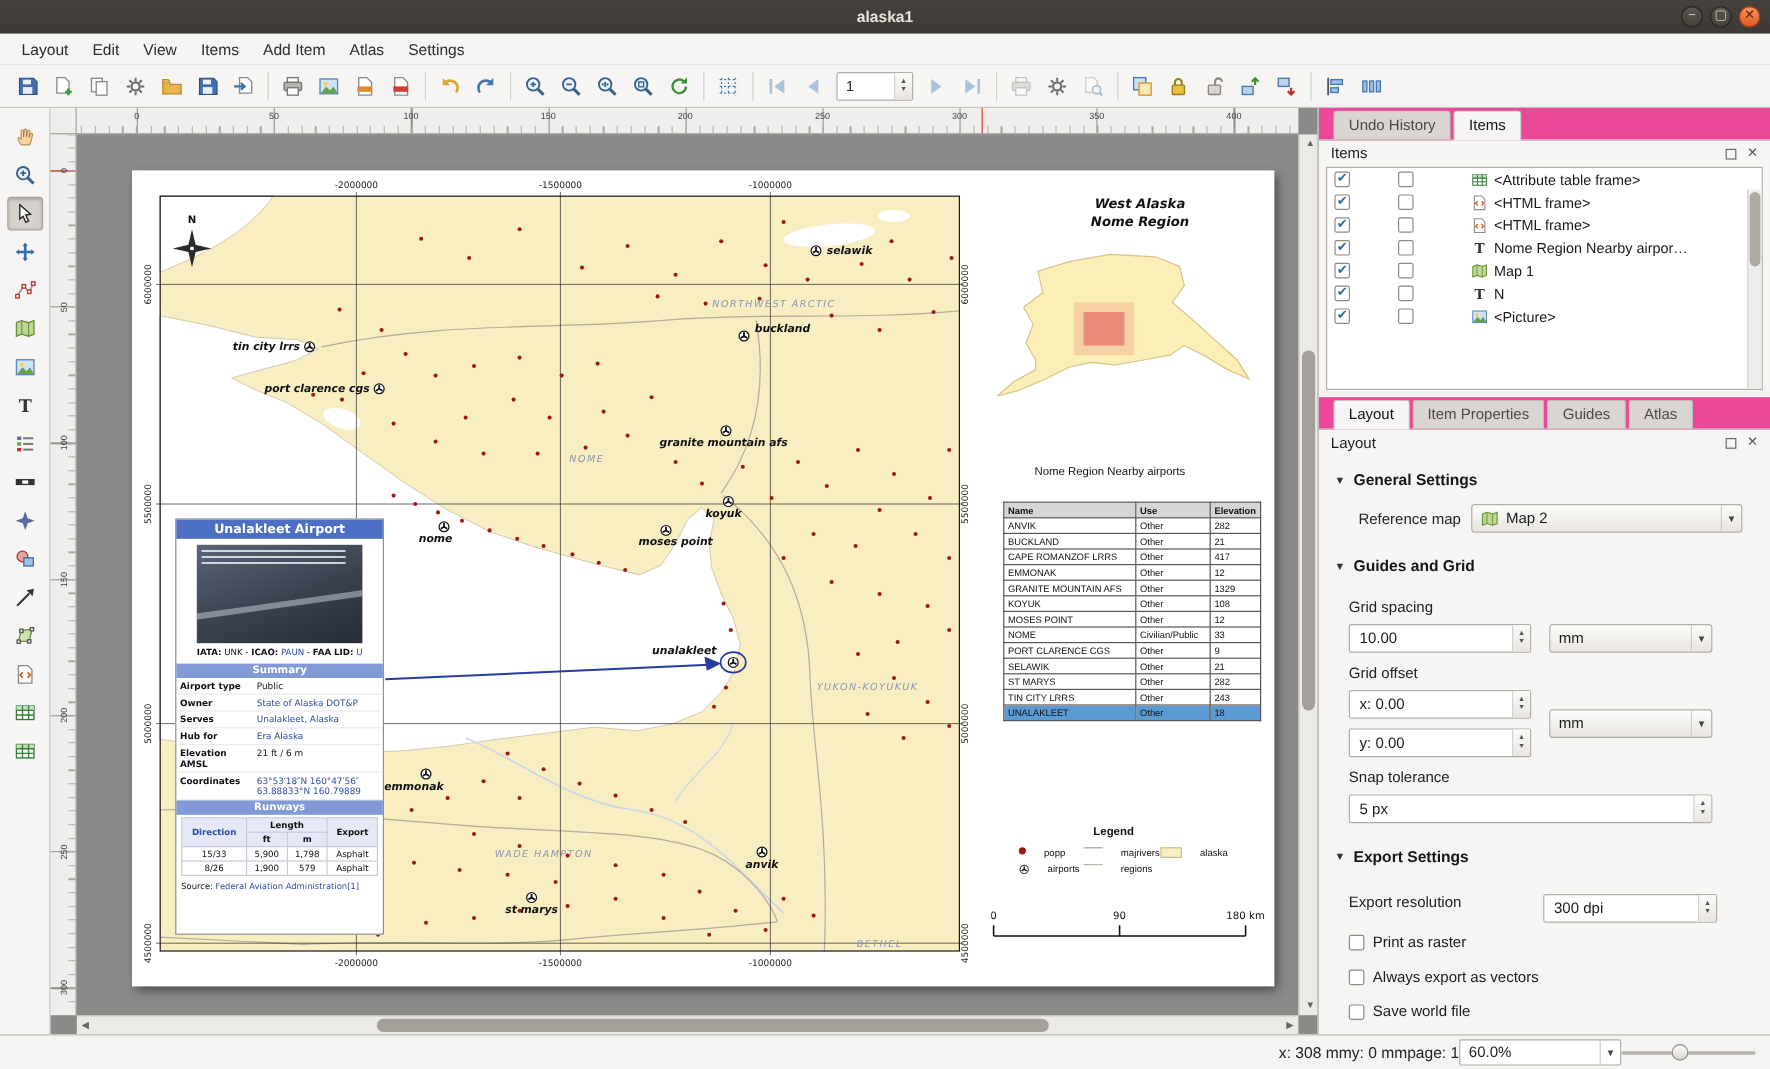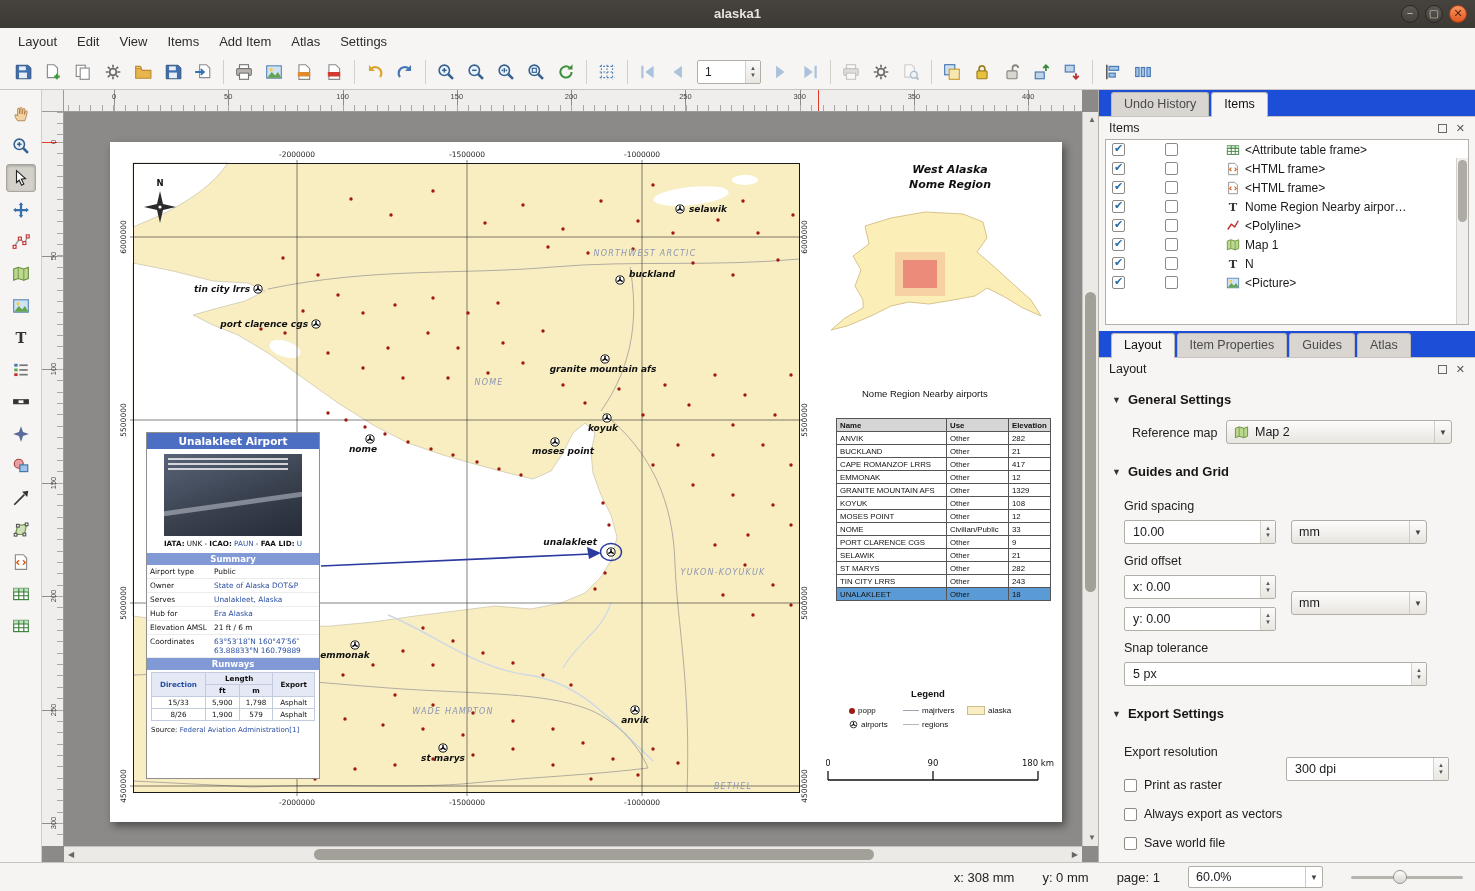--- a/index.html
+++ b/index.html
@@ -58,53 +58,53 @@
 .ptitle{position:absolute;left:760px;top:20px;width:160px;text-align:center;font:italic bold 11px "DejaVu Sans",sans-serif;color:#111;line-height:15px}
 
 .airtitle{position:absolute;left:752px;top:246px;font-size:9.5px;color:#111}
 .airtable{position:absolute;left:726px;top:276px;width:214px;border-collapse:collapse;font-size:7.8px;color:#111;table-layout:fixed}
 .airtable th,.airtable td{border:1px solid #555;padding:1px 3px;text-align:left;overflow:hidden;white-space:nowrap;height:13px}
 .airtable th{background:#d6d6d6;font-weight:bold}
 .airtable tr.hl td{background:#5b9bd5}
 
 .legend{position:absolute;left:733px;top:544px;width:190px;height:50px;font-size:8px;color:#111}
 .lg-title{position:absolute;left:0;width:170px;text-align:center;top:2px;font-weight:bold;font-size:9.5px}
-.lg-item{position:absolute;display:flex;align-items:center;gap:3px;white-space:nowrap}
+.lg-item{position:absolute;display:flex;align-items:flex-start;gap:15px;white-space:nowrap}
 .sw{display:inline-block}
 .sw-dot{width:6px;height:6px;border-radius:50%;background:#9e1a10}
 .sw-line{width:16px;height:1px;background:#9aa4b0}
 .sw-line2{width:16px;height:1px;background:#bcb6aa}
 .sw-fill{width:18px;height:9px;background:#f8eec2;border:1px solid #c9bd8e}
 
 .scalebar{position:absolute;left:716px;top:612px}
 .sb-lab{font-size:8.5px;fill:#111;font-family:"DejaVu Sans",sans-serif}
 
 .infobox{position:absolute;left:36px;top:290px;width:174px;height:347px;background:#fff;border:1px solid #8f8f8f;font-family:"DejaVu Sans",sans-serif;color:#111;display:flex;flex-direction:column}
 .ib-title{background:#4d6fc3;color:#fff;font-weight:bold;font-size:10.5px;text-align:center;padding:2px 0}
 .ib-photo{width:138px;height:82px;margin:5px auto 2px;background:linear-gradient(160deg,#5a6478 0%,#39414f 55%,#262c38 100%);position:relative;overflow:hidden}
 .ib-photo::before{content:'';position:absolute;left:-10px;top:46px;width:180px;height:5px;background:rgba(205,210,220,.5);transform:rotate(-8deg)}
 .ib-photo::after{content:'';position:absolute;left:4px;top:4px;width:120px;height:14px;background:repeating-linear-gradient(180deg,rgba(255,255,255,.75) 0 2px,transparent 2px 5px)}
 .ib-codes{font-size:7.2px;text-align:center;padding:1px 2px 5px;white-space:nowrap;overflow:hidden}
 .ib-codes .b{font-weight:bold}
 .lnk{color:#2a4fa2}
 .ib-band{background:#8199d4;color:#fff;font-weight:bold;font-size:8.5px;text-align:center;padding:1px 0}
 .srow{display:flex;border-bottom:1px solid #ececec;font-size:7.4px}
-.slab{width:64px;font-weight:normal;padding:2px 3px;flex:none}
+.slab{width:64px;font-weight:bold;padding:2px 3px;flex:none}
 .sval{padding:2px 3px;flex:1;overflow:hidden;white-space:nowrap}
 .rwtable{border-collapse:collapse;font-size:7.2px;margin:2px 4px;width:164px}
 .rwtable th,.rwtable td{border:1px solid #c3cbde;padding:1px 3px;text-align:center}
 .rwtable th{background:#e4e9f5}
 .ib-source{font-size:7px;padding:3px 4px}
 
 .overlay{position:absolute;left:0;top:0;pointer-events:none}
 
 .akpic{position:absolute;left:715px;top:62px}
 
 .rightpanel{position:absolute;left:1098px;top:90px;width:377px;bottom:29px;background:#f6f5f3;border-left:1px solid #b5b2ad;display:flex;flex-direction:column;overflow:hidden}
-.dock-tabs{height:27px;display:flex;align-items:flex-end;padding:0 0 0 12px;gap:2px;background:#1d4ed8;border-bottom:1px solid #c8c5c0;flex:none}
+.dock-tabs{height:27px;display:flex;align-items:flex-end;padding:0 0 0 12px;gap:2px;background:#ec4899;border-bottom:1px solid #c8c5c0;flex:none}
 .dtab{padding:4px 12px 5px;font-size:12.5px;color:#4a4a4a;background:#d9d6d1;border:1px solid #bcb9b4;border-bottom:none;border-radius:3px 3px 0 0}
 .dtab.active{background:#f6f5f3;color:#111;margin-bottom:-1px;padding-bottom:6px}
 .dock-title{height:22px;display:flex;align-items:center;padding:0 10px;font-size:12.5px;color:#1c1c1c;flex:none}
 .dt-btns{margin-left:auto;display:flex;gap:9px;align-items:center}
 .wbtn{width:9px;height:9px;border:1px solid #6a6a6a}
 .wclose{font-size:11px;color:#555;line-height:9px}
 .items-tree{height:186px;margin:0 6px;background:#fff;border:1px solid #b3b0ab;position:relative;overflow:hidden;flex:none}
 .tree-header{height:18px;background:linear-gradient(#fcfbf9,#e7e4df);border-bottom:1px solid #c8c5c0;display:flex;align-items:center;font-size:11.5px;color:#333}
 .th-c1{width:54px;display:flex;justify-content:center;border-right:1px solid #dddad5}
 .th-c2{width:52px;display:flex;justify-content:center;border-right:1px solid #dddad5}
@@ -120,21 +120,21 @@
 .tree-thumb{position:absolute;left:1px;top:2px;width:9px;height:62px;background:#aeaba5;border-radius:5px}
 .layoutarea{position:relative;flex:1;overflow:hidden}
 .group-h{position:absolute;left:13px;display:flex;align-items:center;gap:7px;font-weight:bold;font-size:13px;color:#161616}
 .tri{font-size:9px;color:#333}
 .flabel{position:absolute;font-size:12.5px;color:#222}
 .spin{position:absolute;height:24px;background:#fff;border:1px solid #b1aea8;border-radius:2px;font-size:12.5px;color:#1a1a1a;display:flex;align-items:center;padding-left:8px}
 .combo{position:absolute;height:24px;background:linear-gradient(#fdfcfb,#e8e5e0);border:1px solid #b1aea8;border-radius:3px;display:flex;align-items:center;padding:0 0 0 7px;font-size:12.5px;color:#1a1a1a}
 .carr{margin-left:auto;height:100%;width:17px;display:flex;align-items:center;justify-content:center;font-size:8px;color:#444;border-left:1px solid #cfccc7}
 .chkrow{position:absolute;display:flex;align-items:center;gap:7px;font-size:12.5px;color:#1a1a1a}
 
-.statusbar{position:absolute;left:0;bottom:0;right:0;height:29px;background:#f5f4f2;border-top:1px solid #c6c3be;display:flex;align-items:center;font-size:13px;color:#222;padding:0 12px;gap:28px}
+.statusbar{position:absolute;left:0;bottom:0;right:0;height:29px;background:#f5f4f2;border-top:1px solid #c6c3be;display:flex;align-items:center;font-size:13px;color:#222;padding:0 12px;}
 .sb-spacer{flex:1}
 .sb-combo{width:135px;height:22px;background:#fff;border:1px solid #b1aea8;border-radius:2px;display:flex;align-items:center;padding-left:7px;font-size:12.5px}
 .slider{width:112px;height:20px;position:relative}
 .slider-track{position:absolute;left:0;right:0;top:9px;height:3px;background:#b7b4af;border-radius:2px}
 .slider-knob{position:absolute;left:42px;top:3px;width:14px;height:14px;border-radius:50%;background:linear-gradient(#fdfdfc,#d8d5d0);border:1px solid #96928c}
 </style>
 </head>
 <body>
 
 <svg width="0" height="0" style="position:absolute" aria-hidden="true">
@@ -1238,30 +1238,20 @@
                 <use href="#i-label" xlink:href="#i-label"></use>
               </svg>
             </span>
             <span class="titem-label">Nome Region Nearby airpor…</span>
           </div>
           <div class="titem-row">
             <span class="cb cb1 checked"></span>
             <span class="cb cb2"></span>
             <span class="titem-icon">
               <svg class="ic" width="14" height="14">
-                <use href="#i-polyline" xlink:href="#i-polyline"></use>
-              </svg>
-            </span>
-            <span class="titem-label">&lt;Polyline&gt;</span>
-          </div>
-          <div class="titem-row">
-            <span class="cb cb1 checked"></span>
-            <span class="cb cb2"></span>
-            <span class="titem-icon">
-              <svg class="ic" width="14" height="14">
                 <use href="#i-map" xlink:href="#i-map"></use>
               </svg>
             </span>
             <span class="titem-label">Map 1</span>
           </div>
           <div class="titem-row">
             <span class="cb cb1 checked"></span>
             <span class="cb cb2"></span>
             <span class="titem-icon">
               <svg class="ic" width="14" height="14">
@@ -1352,21 +1342,21 @@
         <span class="spin-arrows" style="position:absolute;right:0;top:0;bottom:0">
             <span class="sa">▲</span>
             <span class="sa">▼</span>
           </span>
       </div>
       <div class="group-h" style="top:326px">
           <span class="tri">▼</span>
           <span>Export Settings</span>
         </div>
       <span class="flabel" style="left:25px;top:365px">Export resolution</span>
-      <div class="spin" style="left:187px;top:377px;width:163px">
+      <div class="spin" style="left:187px;top:365px;width:145px">
         <span>300 dpi</span>
         <span class="spin-arrows" style="position:absolute;right:0;top:0;bottom:0">
             <span class="sa">▲</span>
             <span class="sa">▼</span>
           </span>
       </div>
       <div id="exportChecks">
           <div class="chkrow" style="left:25px;top:398px">
             <span class="cb"></span>
             <span>Print as raster</span>

